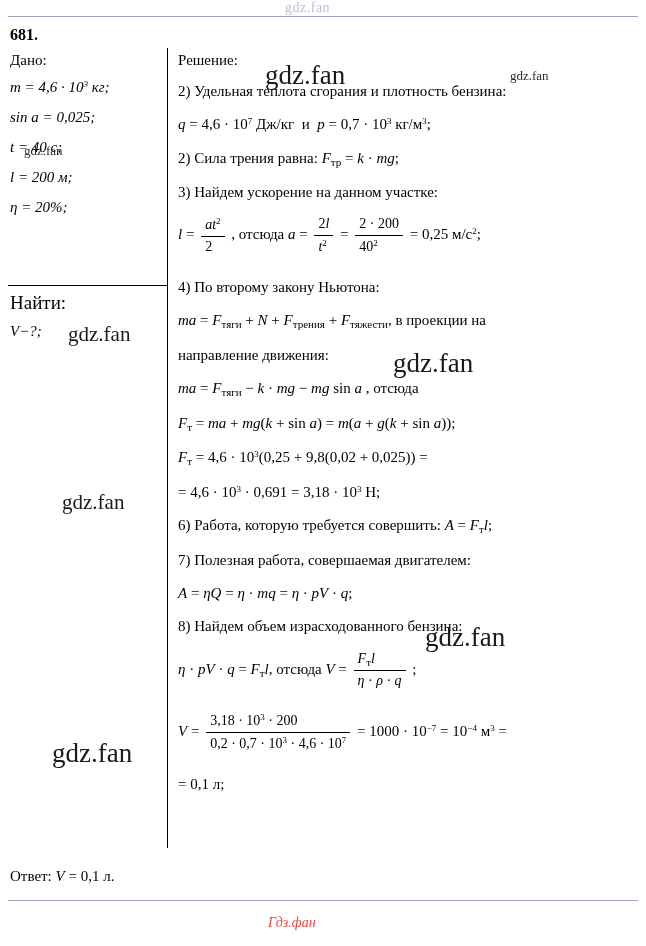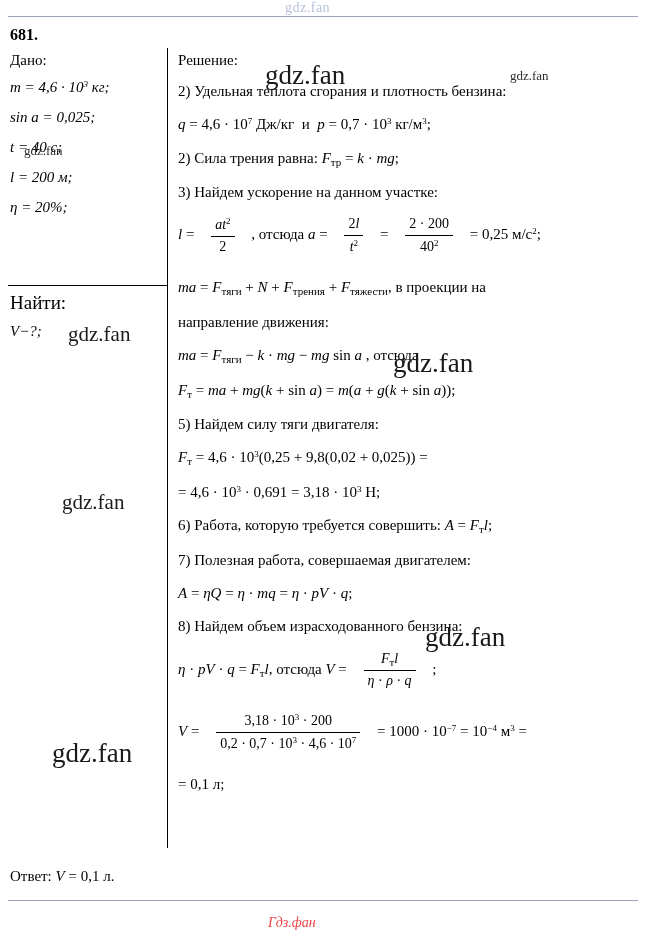--- a/index.html
+++ b/index.html
@@ -122,22 +122,21 @@
     font-style: normal;
     vertical-align: -0.25em;
   }
   sup {
     font-size: 9px;
     vertical-align: 0.55em;
   }
   .frac {
     display: inline-block;
     vertical-align: middle;
-    text-align: center;
-    margin: 0 13px;
+    margin: 0 3px;
   }
   .frac .num {
     display: block;
     padding: 0 4px 1px 4px;
     border-bottom: 1px solid #000;
     font-size: 14px;
   }
   .frac .den {
     display: block;
     padding: 1px 4px 0 4px;
@@ -211,32 +210,32 @@
     <div class="step tall">
       <i>l</i> =
       <span class="frac"><span class="num"><i>at</i><sup>2</sup></span><span class="den">2</span></span>
       , отсюда <i>a</i> =
       <span class="frac"><span class="num">2<i>l</i></span><span class="den"><i>t</i><sup>2</sup></span></span>
       =
       <span class="frac"><span class="num">2 · 200</span><span class="den">40<sup>2</sup></span></span>
       = 0,25 м/с<sup>2</sup>;
     </div>
 
+    <div class="step">4) По второму закону Ньютона:</div>
     <div class="step">
       <i>ma</i> = <i>F</i><sub>тяги</sub> + <i>N</i> + <i>F</i><sub>трения</sub> + <i>F</i><sub>тяжести</sub>, в проекции на
     </div>
     <div class="step">направление движения:</div>
     <div class="step">
       <i>ma</i> = <i>F</i><sub>тяги</sub> − <i>k</i> · <i>mg</i> − <i>mg</i> sin <i>a</i> , отсюда
     </div>
     <div class="step">
       <i>F</i><sub>т</sub> = <i>ma</i> + <i>mg</i>(<i>k</i> + sin <i>a</i>) = <i>m</i>(<i>a</i> + <i>g</i>(<i>k</i> + sin <i>a</i>));
     </div>
 
-    <div class="step">5) Найдем силу тяги двигателя:</div>
     <div class="step">
       <i>F</i><sub>т</sub> = 4,6 · 10<sup>3</sup>(0,25 + 9,8(0,02 + 0,025)) =
     </div>
     <div class="step">
       = 4,6 · 10<sup>3</sup> · 0,691 = 3,18 · 10<sup>3</sup> Н;
     </div>
 
     <div class="step">
       6) Работа, которую требуется совершить: <i>A</i> = <i>F</i><sub>т</sub><i>l</i>;
     </div>

